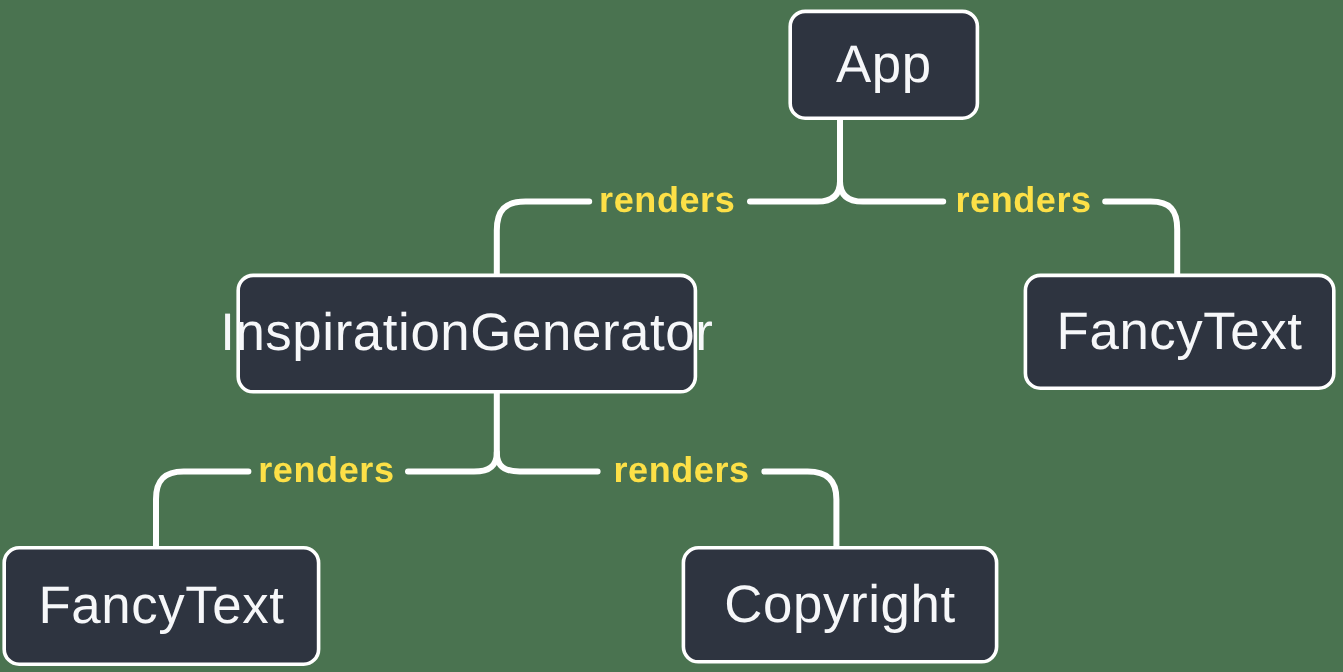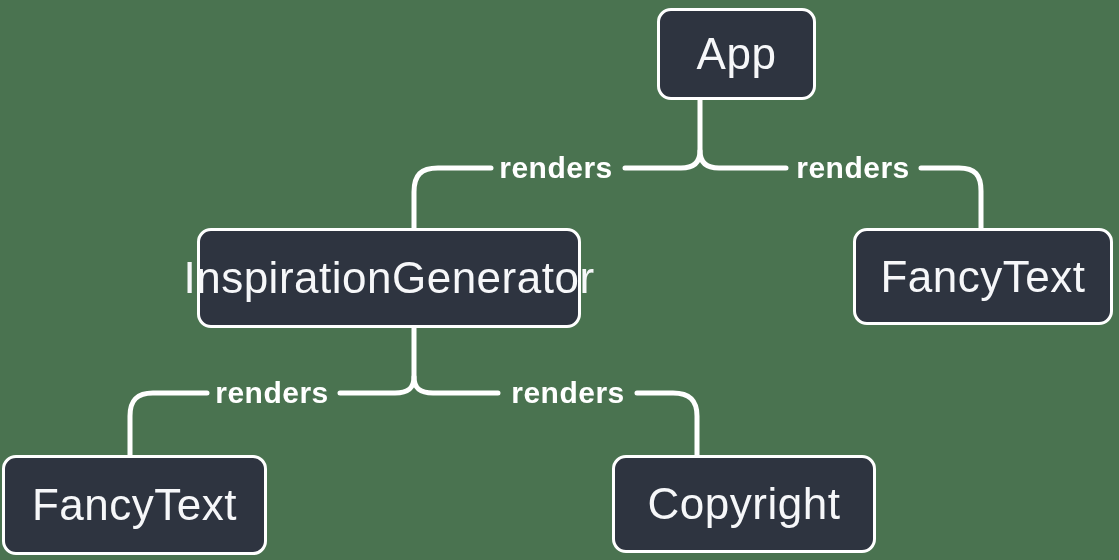--- a/index.html
+++ b/index.html
@@ -40,25 +40,25 @@
     display: flex;
     align-items: center;
     justify-content: center;
     letter-spacing: 0.5px;
     white-space: nowrap;
   }
   .node-app                  { left: 621px; top: 8px;   width: 159px; height: 92px; margin-left: 36px; }
   .node-inspiration-generator{ left: 197px; top: 228px; width: 384px; height: 100px; }
   .node-fancy-text-right     { left: 853px; top: 228px; width: 260px; height: 97px; }
   .node-fancy-text-left      { left: 2px;   top: 455px; width: 265px; height: 100px; }
-  .node-copyright            { left: 568px; top: 455px; width: 264px; height: 98px; margin-left: 44px; }
+  .node-copyright            { left: 568px; top: 455px; width: 264px; height: 98px; }
   .edge-label {
     position: absolute;
     transform: translate(-50%, -50%);
-    color: #ffffff;
+    color: #fde047;
     font-size: 30px;
     font-weight: 700;
     letter-spacing: 0.5px;
     white-space: nowrap;
   }
   .edge-label-1 { left: 556px; top: 168px; }
   .edge-label-2 { left: 853px; top: 168px; }
   .edge-label-3 { left: 272px; top: 393px; }
   .edge-label-4 { left: 568px; top: 393px; }
 </style>

